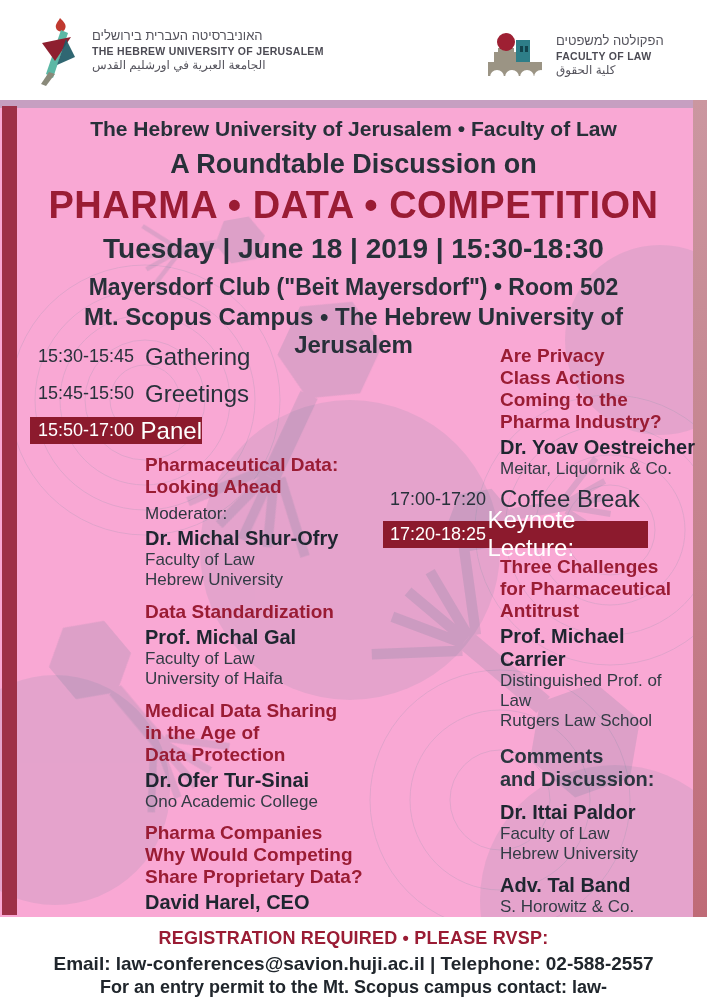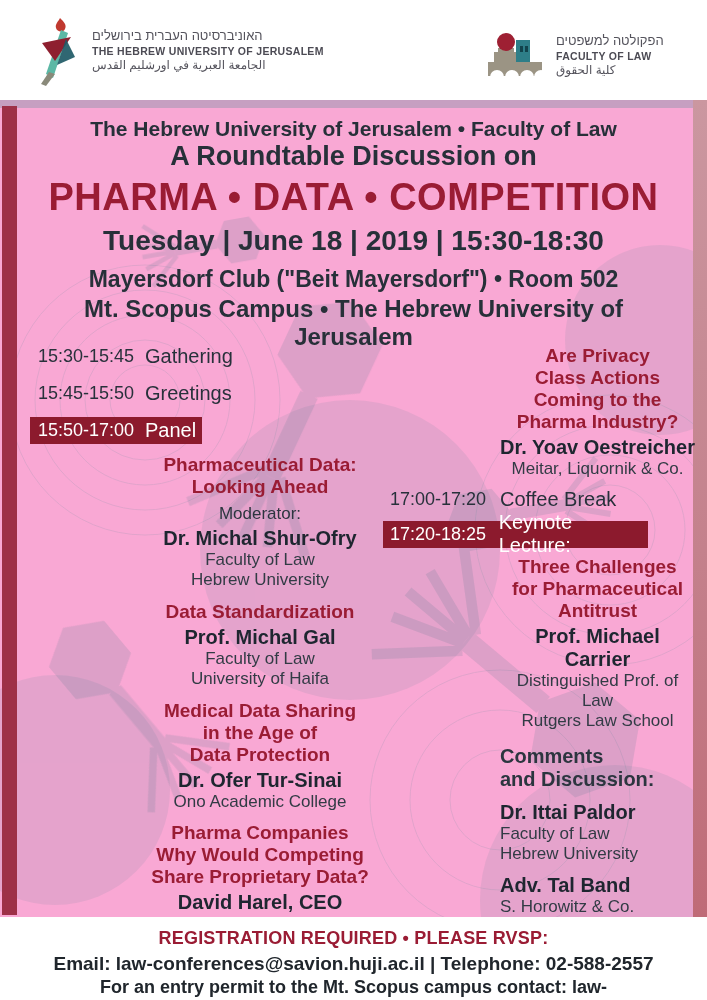--- a/index.html
+++ b/index.html
@@ -18,37 +18,37 @@
   .logo-text .ar { font-size:12px; }
   
   .poster { position:absolute; top:100px; left:0; width:707px; height:817px; background:#f9a8d4; }
   .top-band { position:absolute; top:0; left:0; width:707px; height:8px; background:rgba(70,135,145,0.28); z-index:2; }
   .watermark { position:absolute; top:0; left:0; z-index:1; pointer-events:none; }
   .left-strip { position:absolute; left:2px; top:6px; bottom:2px; width:15px; background:#9e3048; z-index:3; }
   .right-strip { position:absolute; right:0; top:0; bottom:0; width:14px;
     background:linear-gradient(180deg,#cb97a0 0%,#c4818c 55%,#bf6b77 100%); z-index:3; }
   .title-block { position:absolute; top:8px; left:22px; width:663px; text-align:center; z-index:4; }
   .t-inst  { font-size:21px; font-weight:700; color:#273039; margin-top:9px; }
-  .t-sub   { font-size:27px; font-weight:700; color:#273039; margin-top:0; }
+  .t-sub   { font-size:27px; font-weight:700; color:#273039; margin-top:8px; }
   .t-main  { font-size:38px; font-weight:800; color:#9a1c34; margin-top:4px; letter-spacing:0.5px; }
   .t-date  { font-size:28px; font-weight:700; color:#273039; margin-top:6px; }
   .t-venue { font-size:23px; font-weight:700; color:#273039; margin-top:9px; }
   .t-venue2{ font-size:24px; font-weight:700; color:#273039; margin-top:2px; }
   
   .col-left  { position:absolute; left:30px;  top:243px; width:345px; z-index:4; }
   .col-right { position:absolute; left:383px; top:245px; width:312px; z-index:4; }
   .slot { display:flex; align-items:center; height:27px; margin-bottom:10px; }
   .slot-time  { width:107px; padding-left:8px; font-size:18px; color:#28313b; }
-  .slot-label { font-size:20px; color:#28313b; }
+  .slot-label { font-size:24px; color:#28313b; }
   .slot.hl { background:#8c1a2d; width:172px; margin-bottom:0; }
   .slot.hl .slot-time, .slot.hl .slot-label { color:#ffffff; }
   .col-right .slot-time { width:110px; padding-left:7px; }
   .col-right .slot.hl { width:265px; }
   .col-right .slot.coffee { margin-top:6px; margin-bottom:8px; }
-  .session { margin-left:115px; margin-top:10px;text-align:center; }
+  .session { margin-left:115px; margin-top:10px; }
   .col-right .session { margin-left:117px; margin-top:0; }
   .col-right .session.second { margin-top:8px; }
   .s-title { font-size:19px; font-weight:700; color:#9a1c34; line-height:1.16; }
   .s-role  { font-size:17px; color:#2c353f; margin-top:6px; }
   .s-name  { font-size:20px; font-weight:700; color:#1e2630; margin-top:3px; line-height:1.15; }
   .s-aff   { font-size:17px; color:#323b45; line-height:1.2; }
   .comments { margin-left:117px; margin-top:13px; font-size:20px; font-weight:600; color:#2c353f; line-height:1.18; }
   .disc { margin-left:117px; margin-top:9px; }
   
   .footer { position:absolute; left:0; top:917px; width:707px; height:83px; background:#ffffff; text-align:center; z-index:5; }

